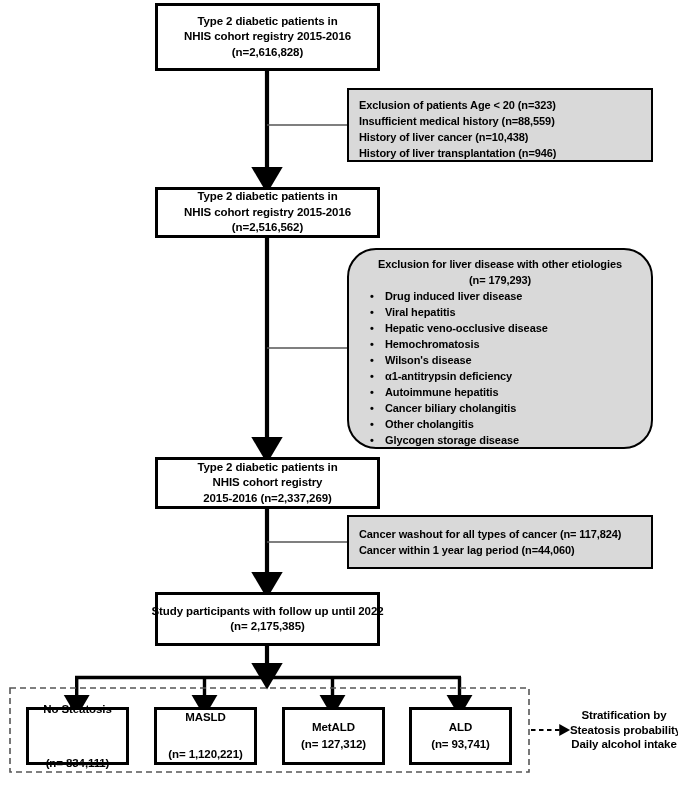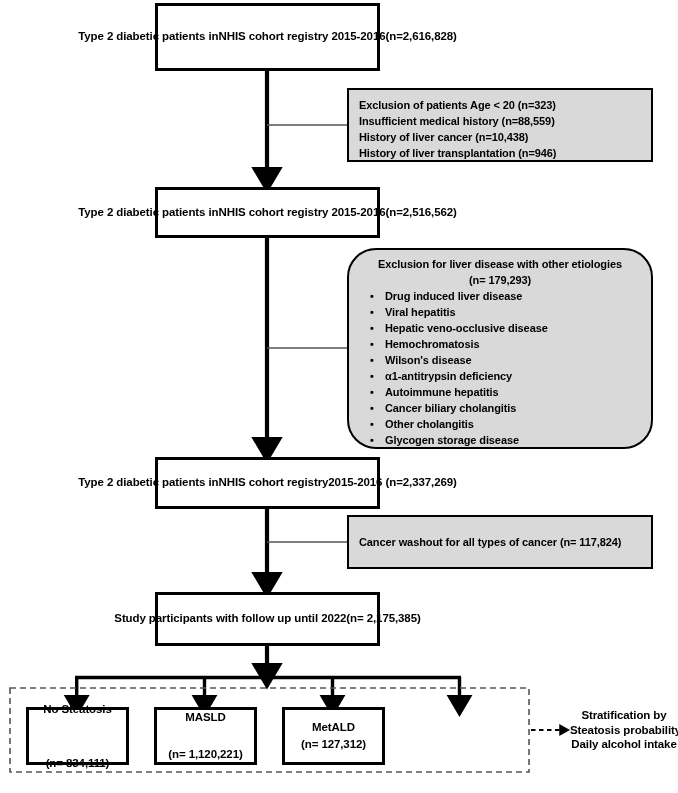--- a/index.html
+++ b/index.html
@@ -18,21 +18,21 @@
   #canvas {
     position: absolute;
     left: 0; top: 0;
     width: 678px;
     height: 793px;
   }
   .node {
     position: absolute;
     box-sizing: border-box;
     display: flex;
-    flex-direction: row;
+    flex-direction: column;
     align-items: center;
     justify-content: center;
     text-align: center;
     background: #ffffff;
     border: 3px solid #000000;
     font-size: 11.5px;
     line-height: 15.5px;
     font-weight: 700;
     letter-spacing: -0.1px;
   }
@@ -216,37 +216,42 @@
         </li>
       <li>
           <span class="dot">•</span>
           <span class="btxt">Glycogen storage disease</span>
         </li>
     </ul>
   </div>
 
   <div class="excl" style="left:347px; top:515px; width:306px; height:54px; display:flex; flex-direction:column; justify-content:center;">
     <span class="ln">Cancer washout for all types of cancer (n= 117,824)</span>
+    <span class="ln">Cancer within 1 year lag period (n=44,060)</span>
   </div>
 
   <div class="outcome" style="left:26px; top:707px; width:103px; height:58px;gap:37px;">
     <span class="ln">No Steatosis</span>
     <span class="ln">(n= 834,111)</span>
   </div>
 
   <div class="outcome" style="left:154px; top:707px; width:103px; height:58px;gap:20px;">
     <span class="ln">MASLD</span>
     <span class="ln">(n= 1,120,221)</span>
   </div>
 
   <div class="outcome" style="left:282px; top:707px; width:103px; height:58px;">
     <span class="ln">MetALD</span>
     <span class="ln">(n= 127,312)</span>
   </div>
 
+  <div class="outcome" style="left:409px; top:707px; width:103px; height:58px;">
+    <span class="ln">ALD</span>
+    <span class="ln">(n= 93,741)</span>
+  </div>
 
   <div class="strat" style="left:570px; top:708px; width:108px;">
     <span class="ln">Stratification by</span>
     <span class="ln">Steatosis probability &amp;</span>
     <span class="ln">Daily alcohol intake</span>
   </div>
 
 </div>
 
 </body></html>

